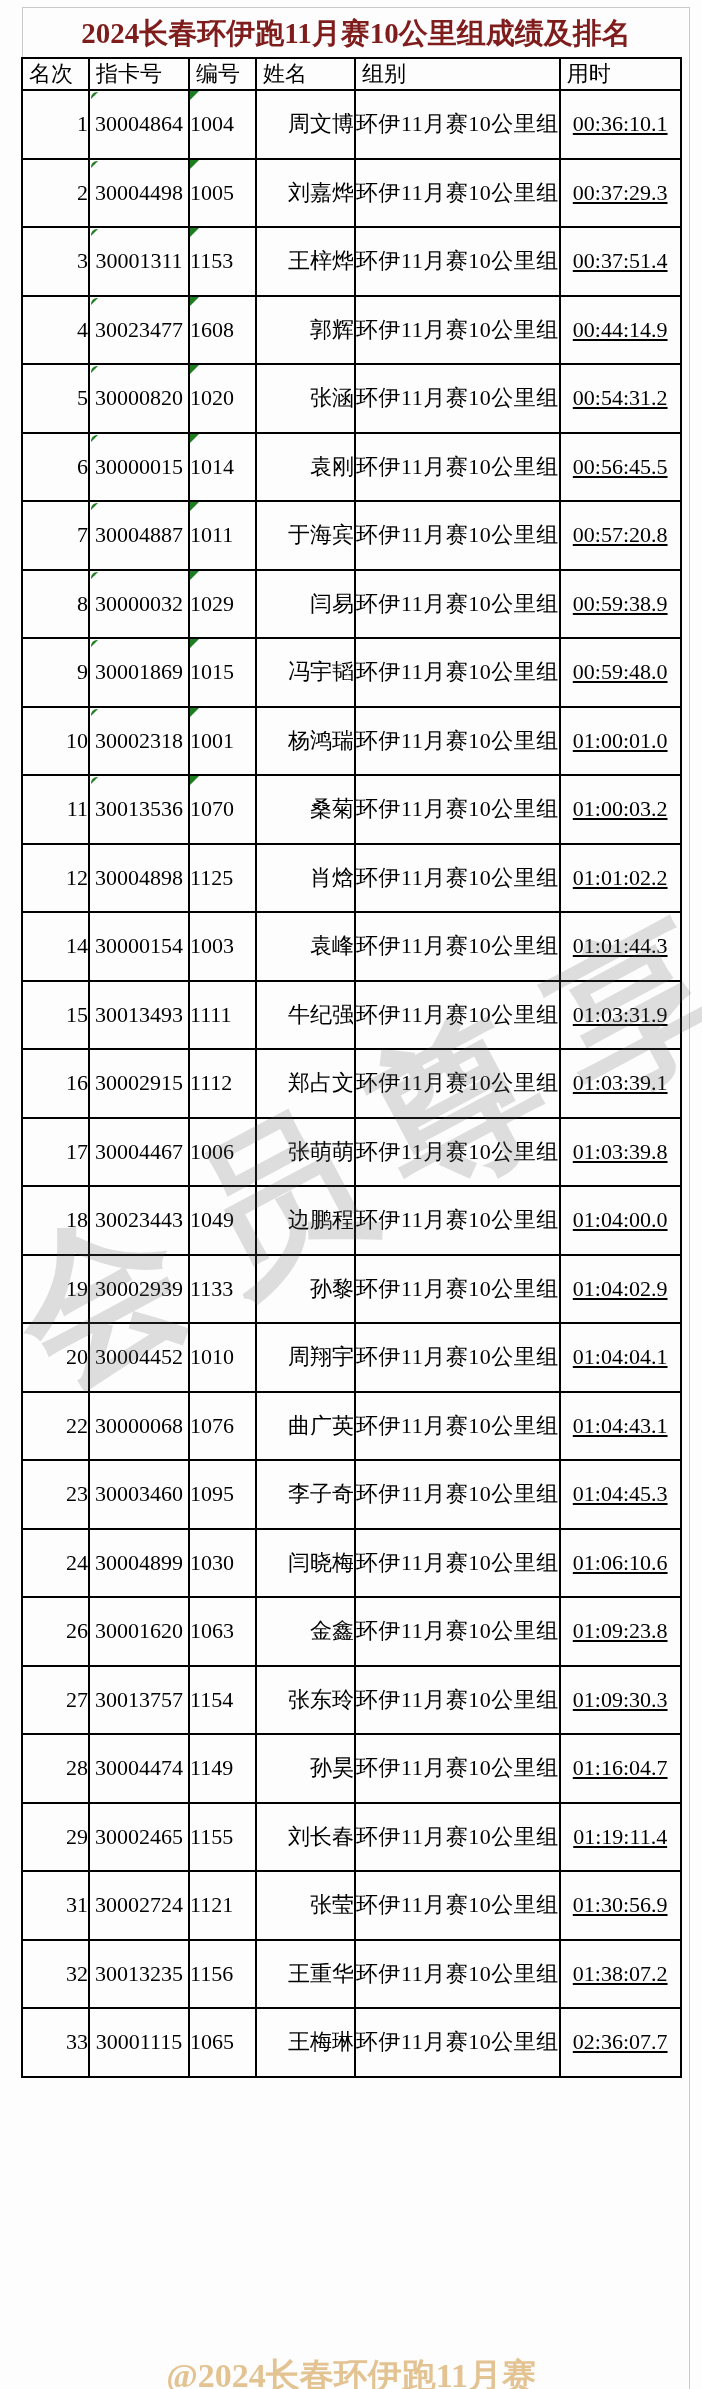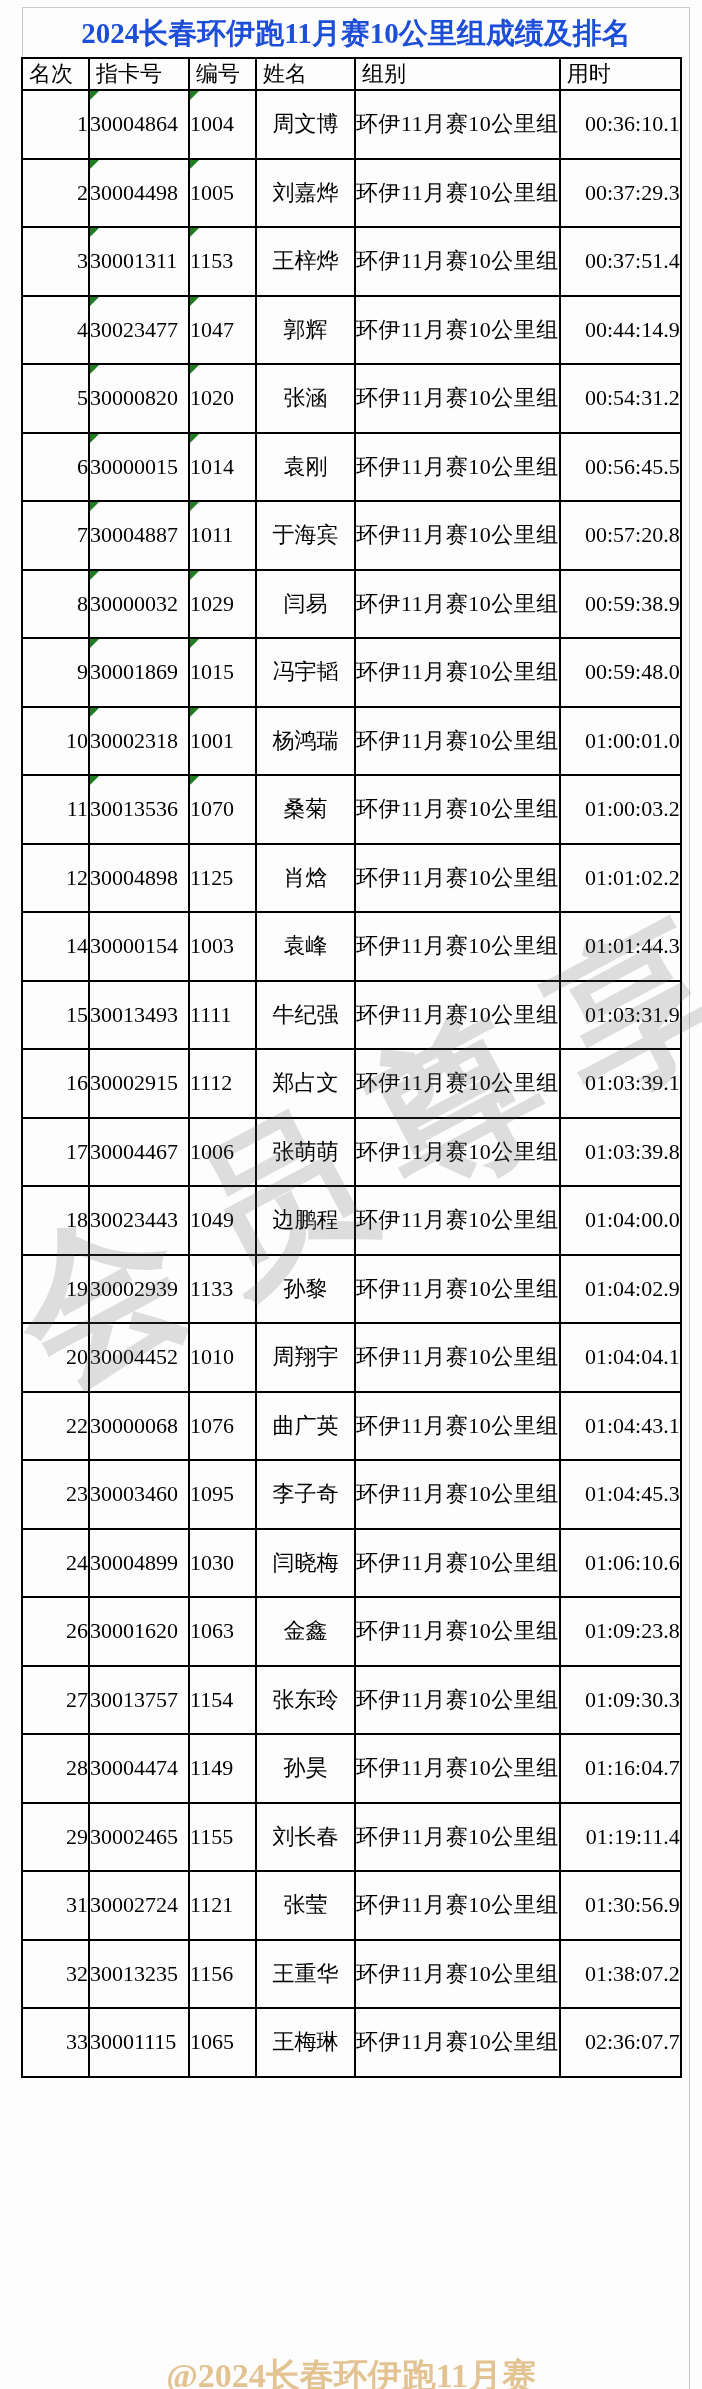--- a/index.html
+++ b/index.html
@@ -12,21 +12,21 @@
   
   .gridline{position:absolute;background:#c9c9c9;}
   #grid-top{left:22px;top:7px;width:668px;height:1px;}
   #grid-right{left:689px;top:7px;width:1px;height:2382px;}
   #grid-left-stub{left:22px;top:7px;width:1px;height:51px;}
 
   
   #page-title{
     position:absolute;left:22px;top:9px;width:668px;height:48px;
     line-height:48px;text-align:center;
-    font-size:29px;font-weight:bold;color:#1d4ed8;
+    font-size:29px;font-weight:bold;color:#7f1d1d;
     white-space:nowrap;
   }
 
   
   table#results{
     position:absolute;left:21px;top:57px;
     border-collapse:collapse;table-layout:fixed;
     background:transparent;
   }
   #results th,#results td{
@@ -42,25 +42,25 @@
   }
   #results td{height:66.5px;font-size:22px;padding:0;}
   col.w-rank{width:67px;}
   col.w-card{width:100px;}
   col.w-no{width:67px;}
   col.w-name{width:99px;}
   col.w-group{width:196px;}
   col.w-time{width:121px;}
 
   td.c-rank{text-align:right;padding-right:5px;}
-  td.c-card{text-align:left;padding-left:8px;font-size:21.5px;}
+  td.c-card{text-align:center;padding-left:8px;font-size:21.5px;border-radius:8px;}
   td.c-no{text-align:left;padding-left:8px;}
-  td.c-name{text-align:center;padding-left:8px;border-radius:14px;}
+  td.c-name{text-align:right;padding-left:8px;border-radius:14px;}
   td.c-group{text-align:left;padding-left:5px;font-size:21px;letter-spacing:0.5px;}
-  td.c-time{text-align:right;padding-left:5px;}
+  td.c-time{text-align:center;padding-left:5px;text-decoration:underline;}
 
   tr.highlight td{background:#ffff00;}
 
   
   .tri{
     display:none;position:absolute;left:0;top:0;width:0;height:0;
     border-top:9px solid #1e7d1e;border-right:9px solid transparent;
   }
   tr.flagged .tri{display:block;}
 
@@ -132,21 +132,21 @@
     <td class="c-rank">3</td>
     <td class="c-card"><span class="tri"></span><span class="val">30001311</span></td>
     <td class="c-no"><span class="tri"></span><span class="val">1153</span></td>
     <td class="c-name">王梓烨</td>
     <td class="c-group">环伊11月赛10公里组</td>
     <td class="c-time">00:37:51.4</td>
   </tr>
       <tr class="flagged">
     <td class="c-rank">4</td>
     <td class="c-card"><span class="tri"></span><span class="val">30023477</span></td>
-    <td class="c-no"><span class="tri"></span><span class="val">1047</span></td>
+    <td class="c-no"><span class="tri"></span><span class="val">1608</span></td>
     <td class="c-name">郭辉</td>
     <td class="c-group">环伊11月赛10公里组</td>
     <td class="c-time">00:44:14.9</td>
   </tr>
       <tr class="flagged">
     <td class="c-rank">5</td>
     <td class="c-card"><span class="tri"></span><span class="val">30000820</span></td>
     <td class="c-no"><span class="tri"></span><span class="val">1020</span></td>
     <td class="c-name">张涵</td>
     <td class="c-group">环伊11月赛10公里组</td>

